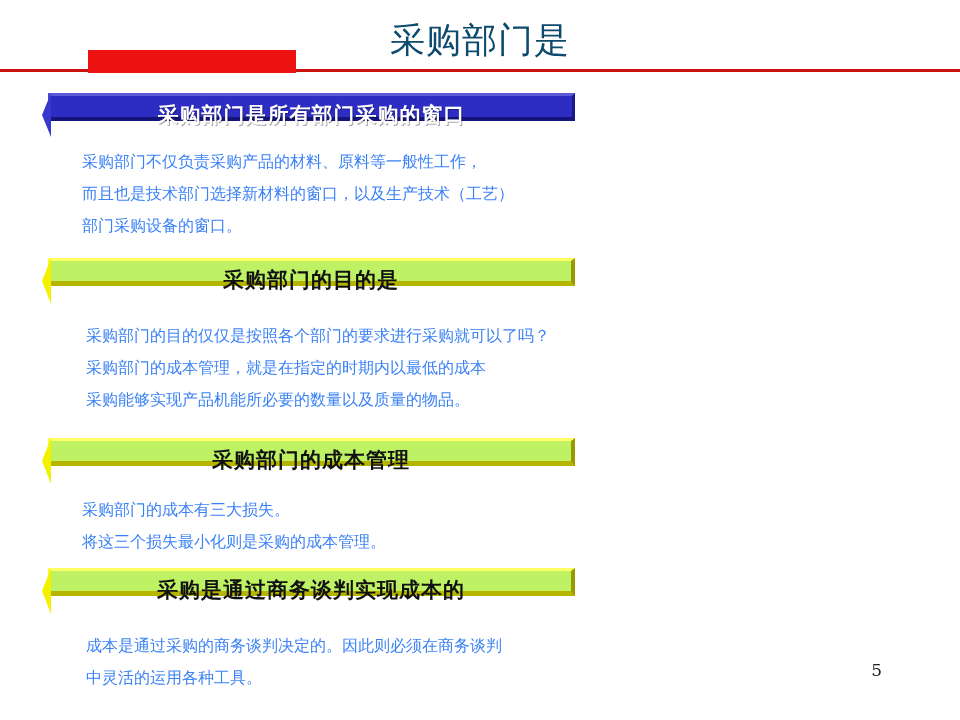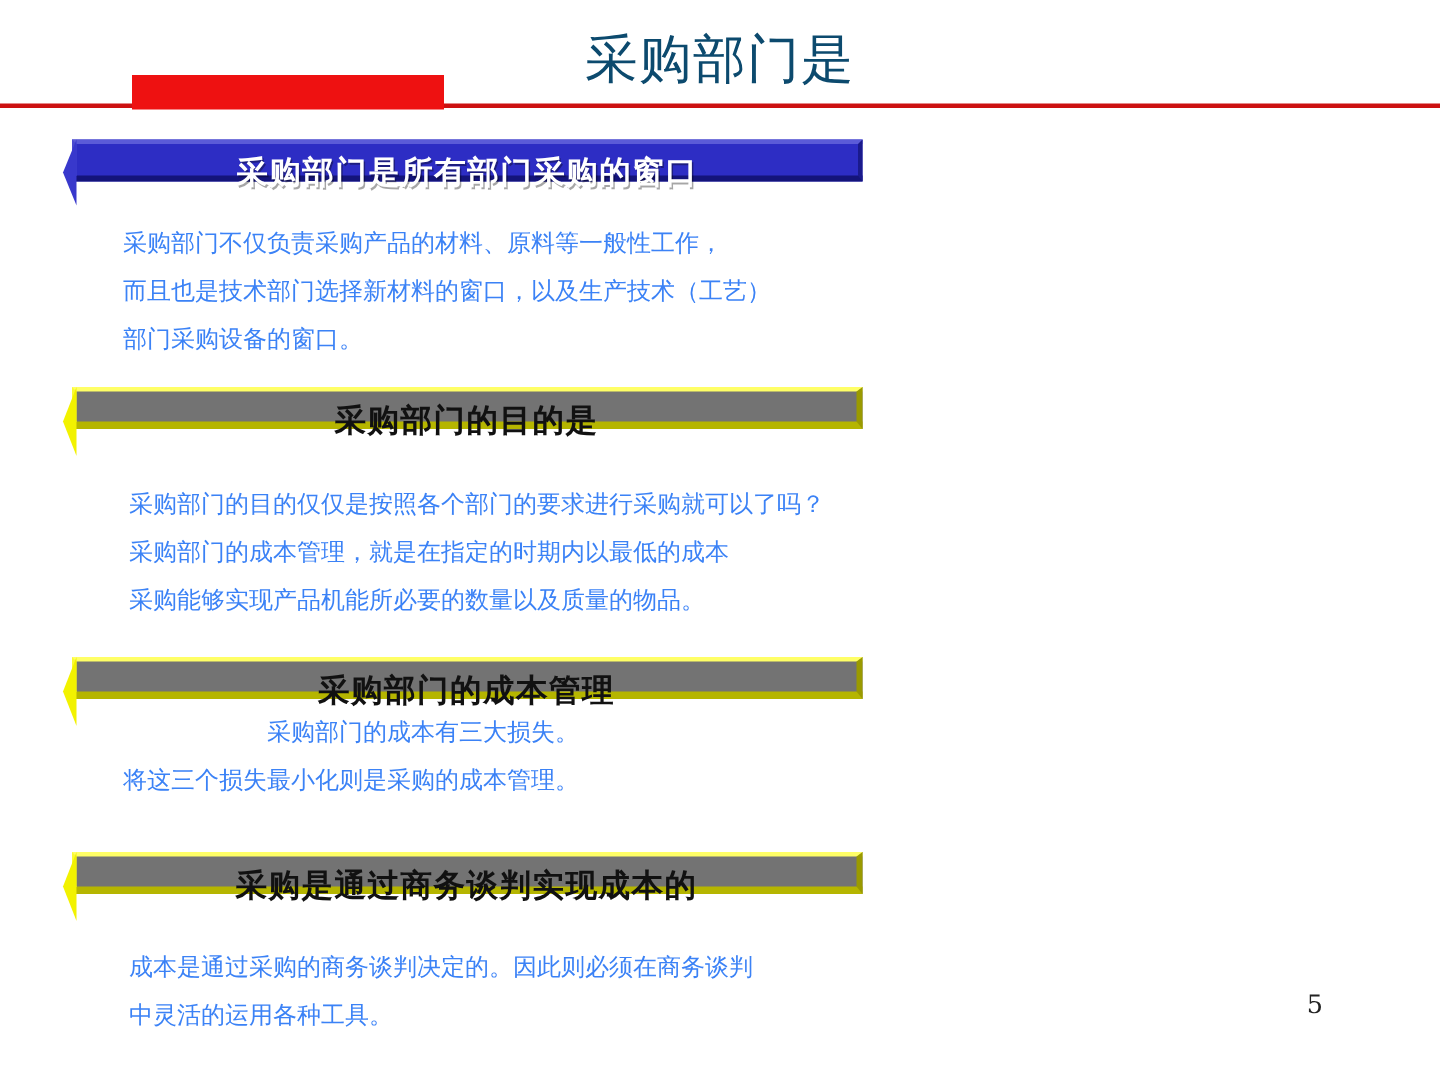--- a/index.html
+++ b/index.html
@@ -89,21 +89,21 @@
     width: 0;
     height: 0;
     border-top: 22px solid transparent;
     border-bottom: 22px solid transparent;
     border-right: 9px solid #3838cc;
   }
 
   
   .banner-yellow {
     left: 48px;
-    background: #737373;
+    background: #bef264;
     color: #111111;
     border-top: 3px solid #ffff66;
     border-left: 3px solid #fbfb33;
     border-right: 4px solid #9a9a00;
     border-bottom: 5px solid #b5b500;
   }
   .banner-yellow::before {
     content: "";
     position: absolute;
     left: -9px;
@@ -153,21 +153,21 @@
   <div class="banner banner-yellow" style="top:258px; width:527px;">
     <span class="banner-label">采购部门的目的是</span>
   </div>
   <div class="body-text" style="left:86px; top:320px;">采购部门的目的仅仅是按照各个部门的要求进行采购就可以了吗？
 采购部门的成本管理，就是在指定的时期内以最低的成本
 采购能够实现产品机能所必要的数量以及质量的物品。</div>
 
   <div class="banner banner-yellow" style="top:438px; width:527px;">
     <span class="banner-label">采购部门的成本管理</span>
   </div>
-  <div class="body-text" style="left:82px; top:472px;text-align:right;">采购部门的成本有三大损失。
+  <div class="body-text" style="left:82px; top:494px;">采购部门的成本有三大损失。
 将这三个损失最小化则是采购的成本管理。</div>
 
   <div class="banner banner-yellow" style="top:568px; width:527px;">
     <span class="banner-label">采购是通过商务谈判实现成本的</span>
   </div>
   <div class="body-text" style="left:86px; top:630px;font-family:Liberation Serif, serif;">成本是通过采购的商务谈判决定的。因此则必须在商务谈判
 中灵活的运用各种工具。</div>
 
   <div class="page-number">5</div>
 

